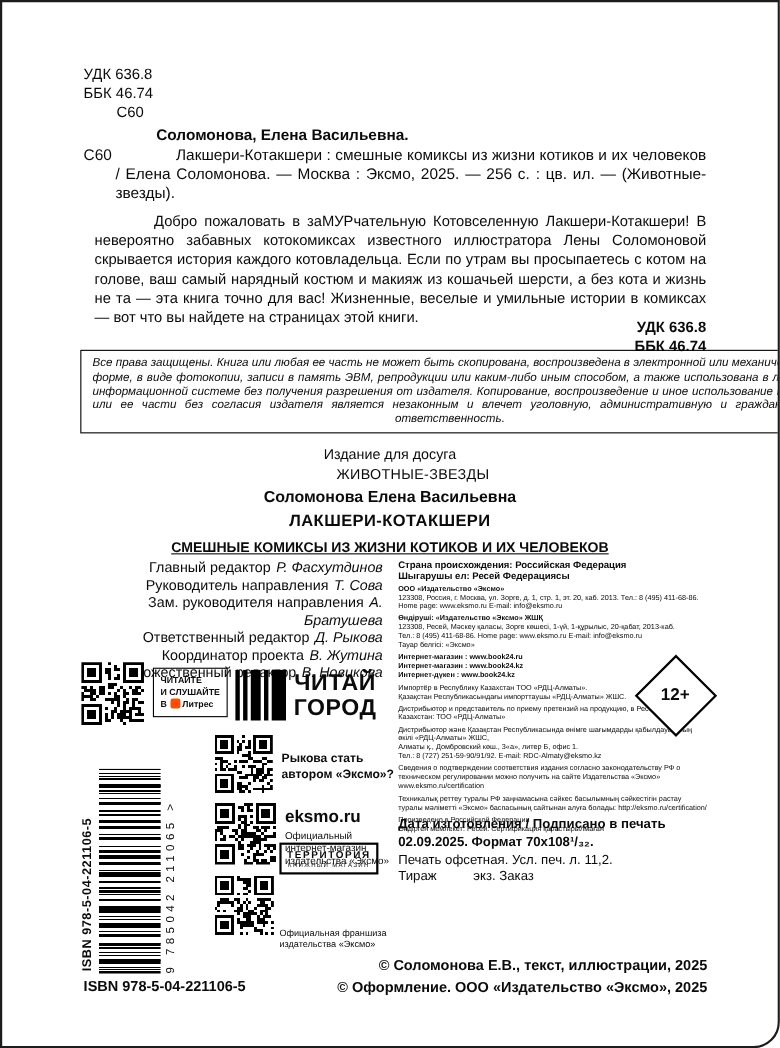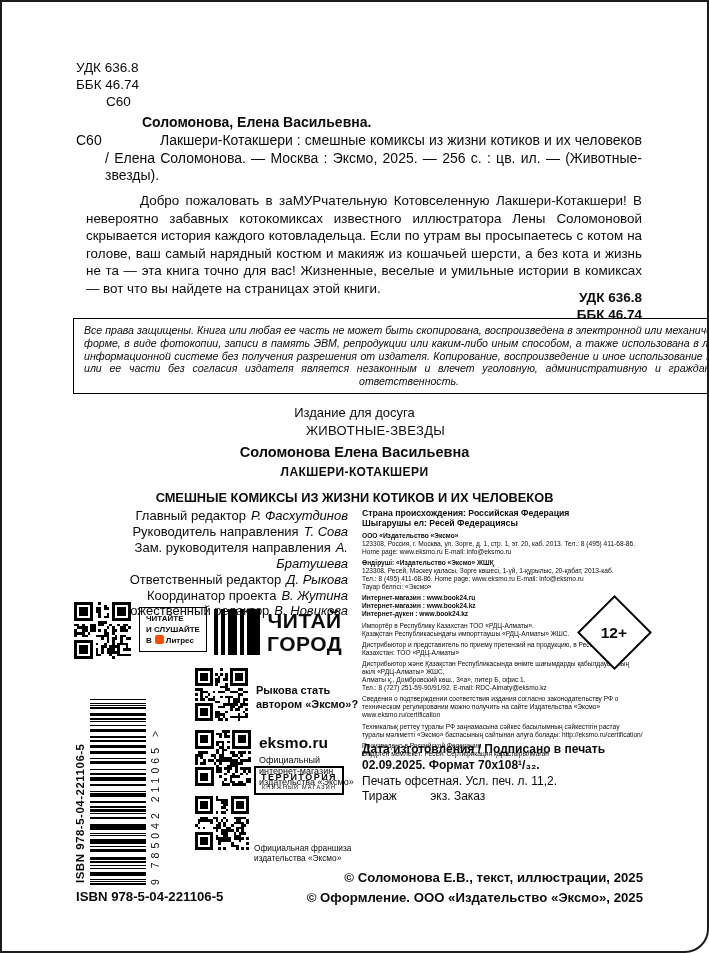--- a/index.html
+++ b/index.html
@@ -16,22 +16,22 @@
   .margin-code{left:74px;top:130px;font-size:14px;}
   .bib-desc{left:103px;top:130px;width:537px;font-size:14px;line-height:17.6px;text-align:justify;text-indent:55px;}
   .annotation{left:84px;top:190px;width:556px;font-size:13.4px;line-height:17.6px;text-align:justify;text-indent:54px;}
   .codes-right{left:420px;top:288px;width:220px;text-align:right;font-weight:bold;font-size:13.5px;line-height:16.5px;}
 
   .rights-box{left:71px;top:316px;width:672px;border:1.5px solid #000;padding:5px 10px;font-size:10.6px;font-style:italic;line-height:12.8px;text-align:justify;text-align-last:center;}
 
   .ed-kind{top:403px;font-size:13px;}
   .ed-series{top:421px;font-size:13px;letter-spacing:0.3px;margin-left:42px;}
   .ed-author{top:442px;font-size:14.5px;font-weight:bold;}
-  .ed-title{top:463px;font-size:12px;font-weight:bold;letter-spacing:0.4px;}
-  .ed-sub{top:488px;font-size:12.8px;font-weight:bold;}
+  .ed-title{top:463px;font-size:15px;font-weight:bold;letter-spacing:0.4px;}
+  .ed-sub{top:488px;font-size:12.8px;font-weight:bold;text-decoration:underline;}
 
   .staff{left:74px;top:506px;width:272px;text-align:right;font-size:13px;line-height:15.9px;}
   .staff .nm{margin-left:5px;font-style:italic;}
 
   .imprint{left:360px;top:506px;width:281px;font-size:6.6px;line-height:7.9px;}
   .imp-line.h{font-size:8.7px;line-height:10.3px;font-weight:bold;}
   .imp-line.b{font-weight:bold;}
   .imp-line.sp{margin-top:3.5px;}
 
   .age-diamond{left:586px;top:604px;width:53px;height:53px;border:2.5px solid #000;background:#fff;transform:rotate(45deg);display:flex;align-items:center;justify-content:center;}

